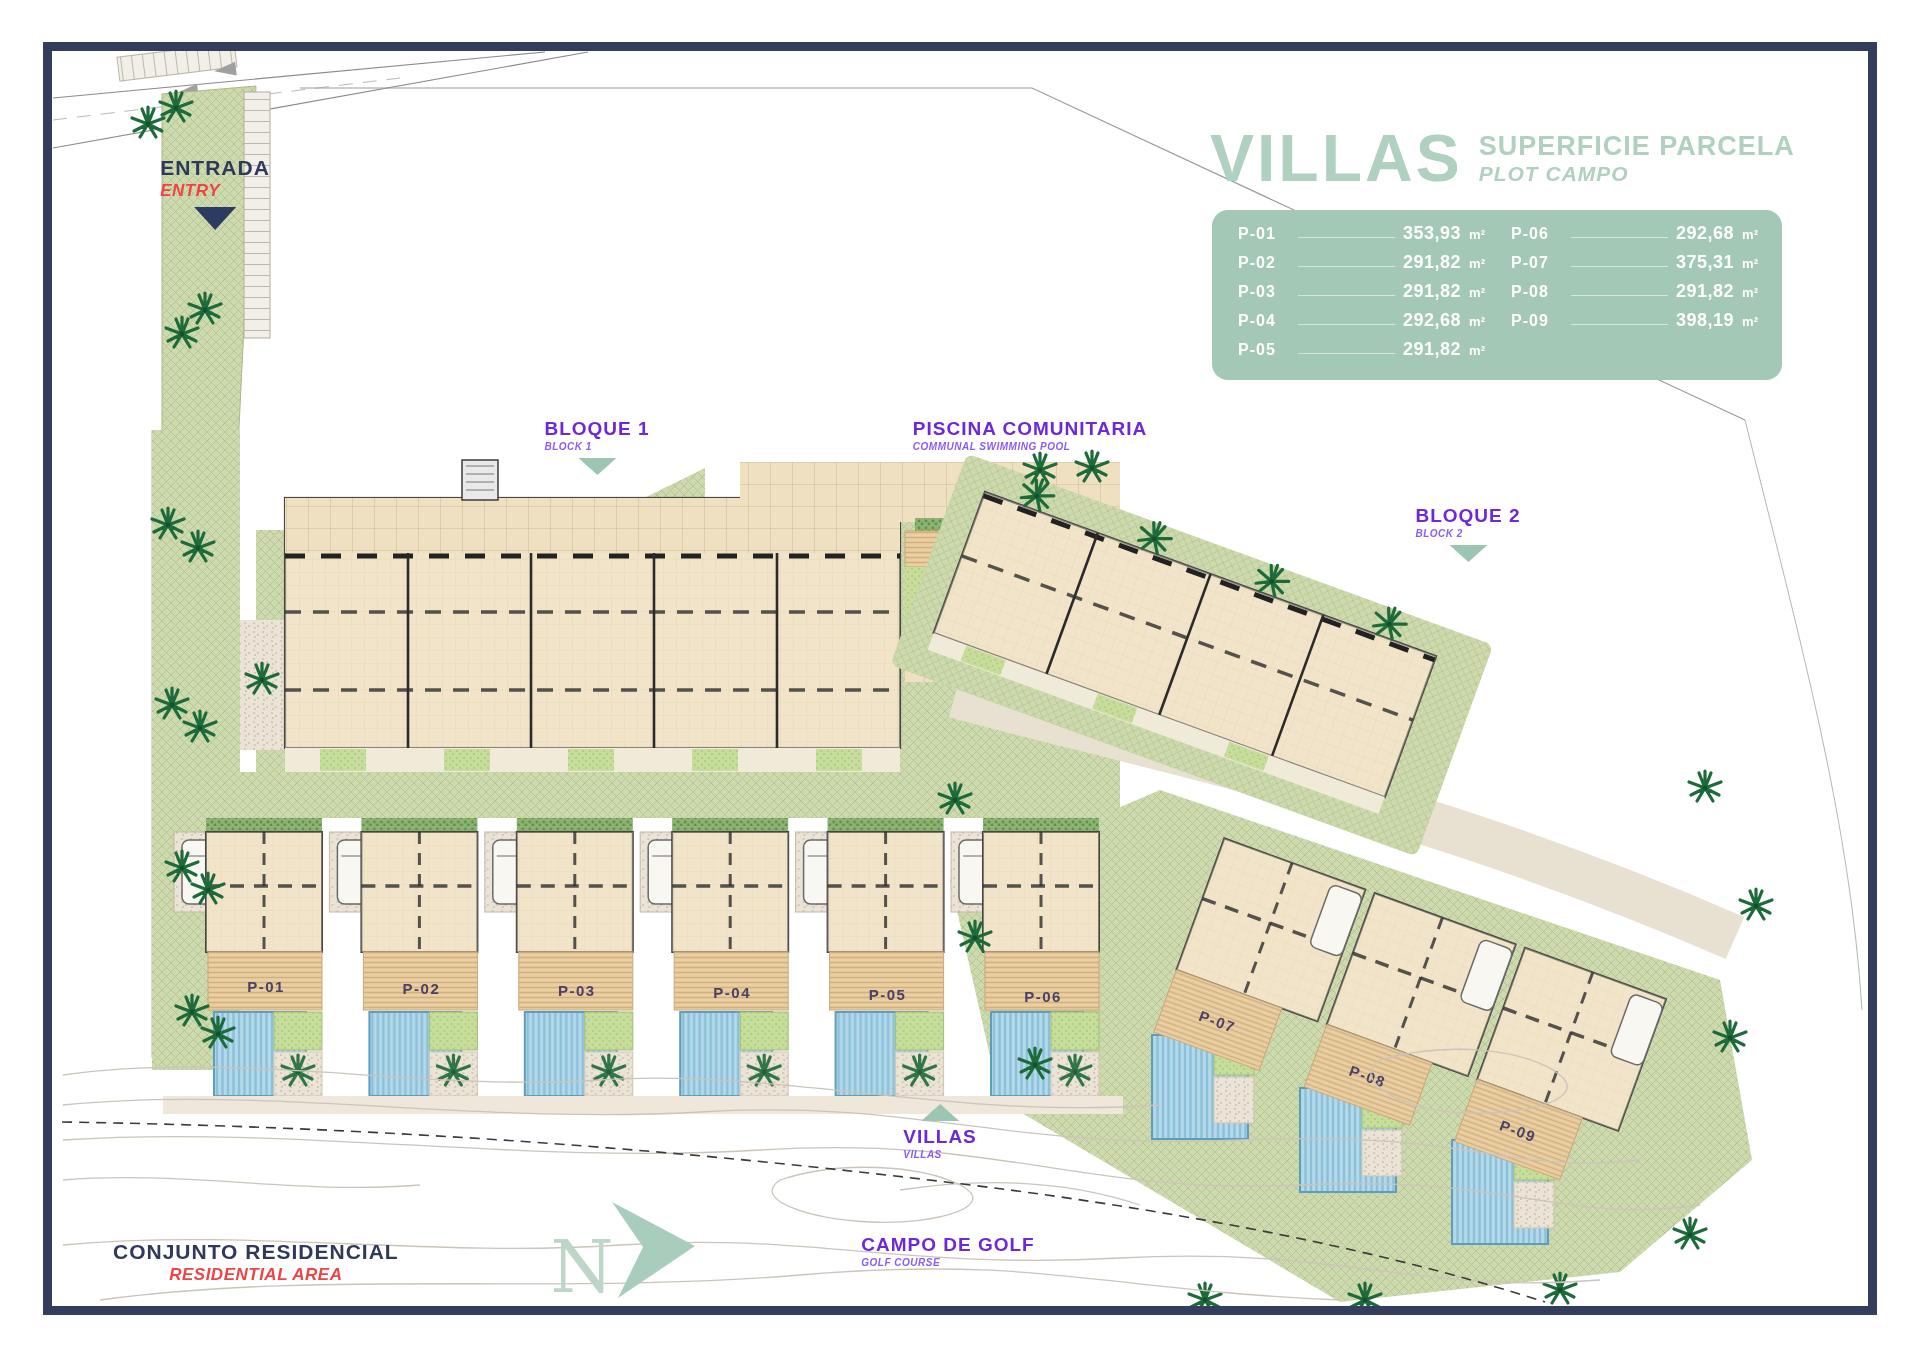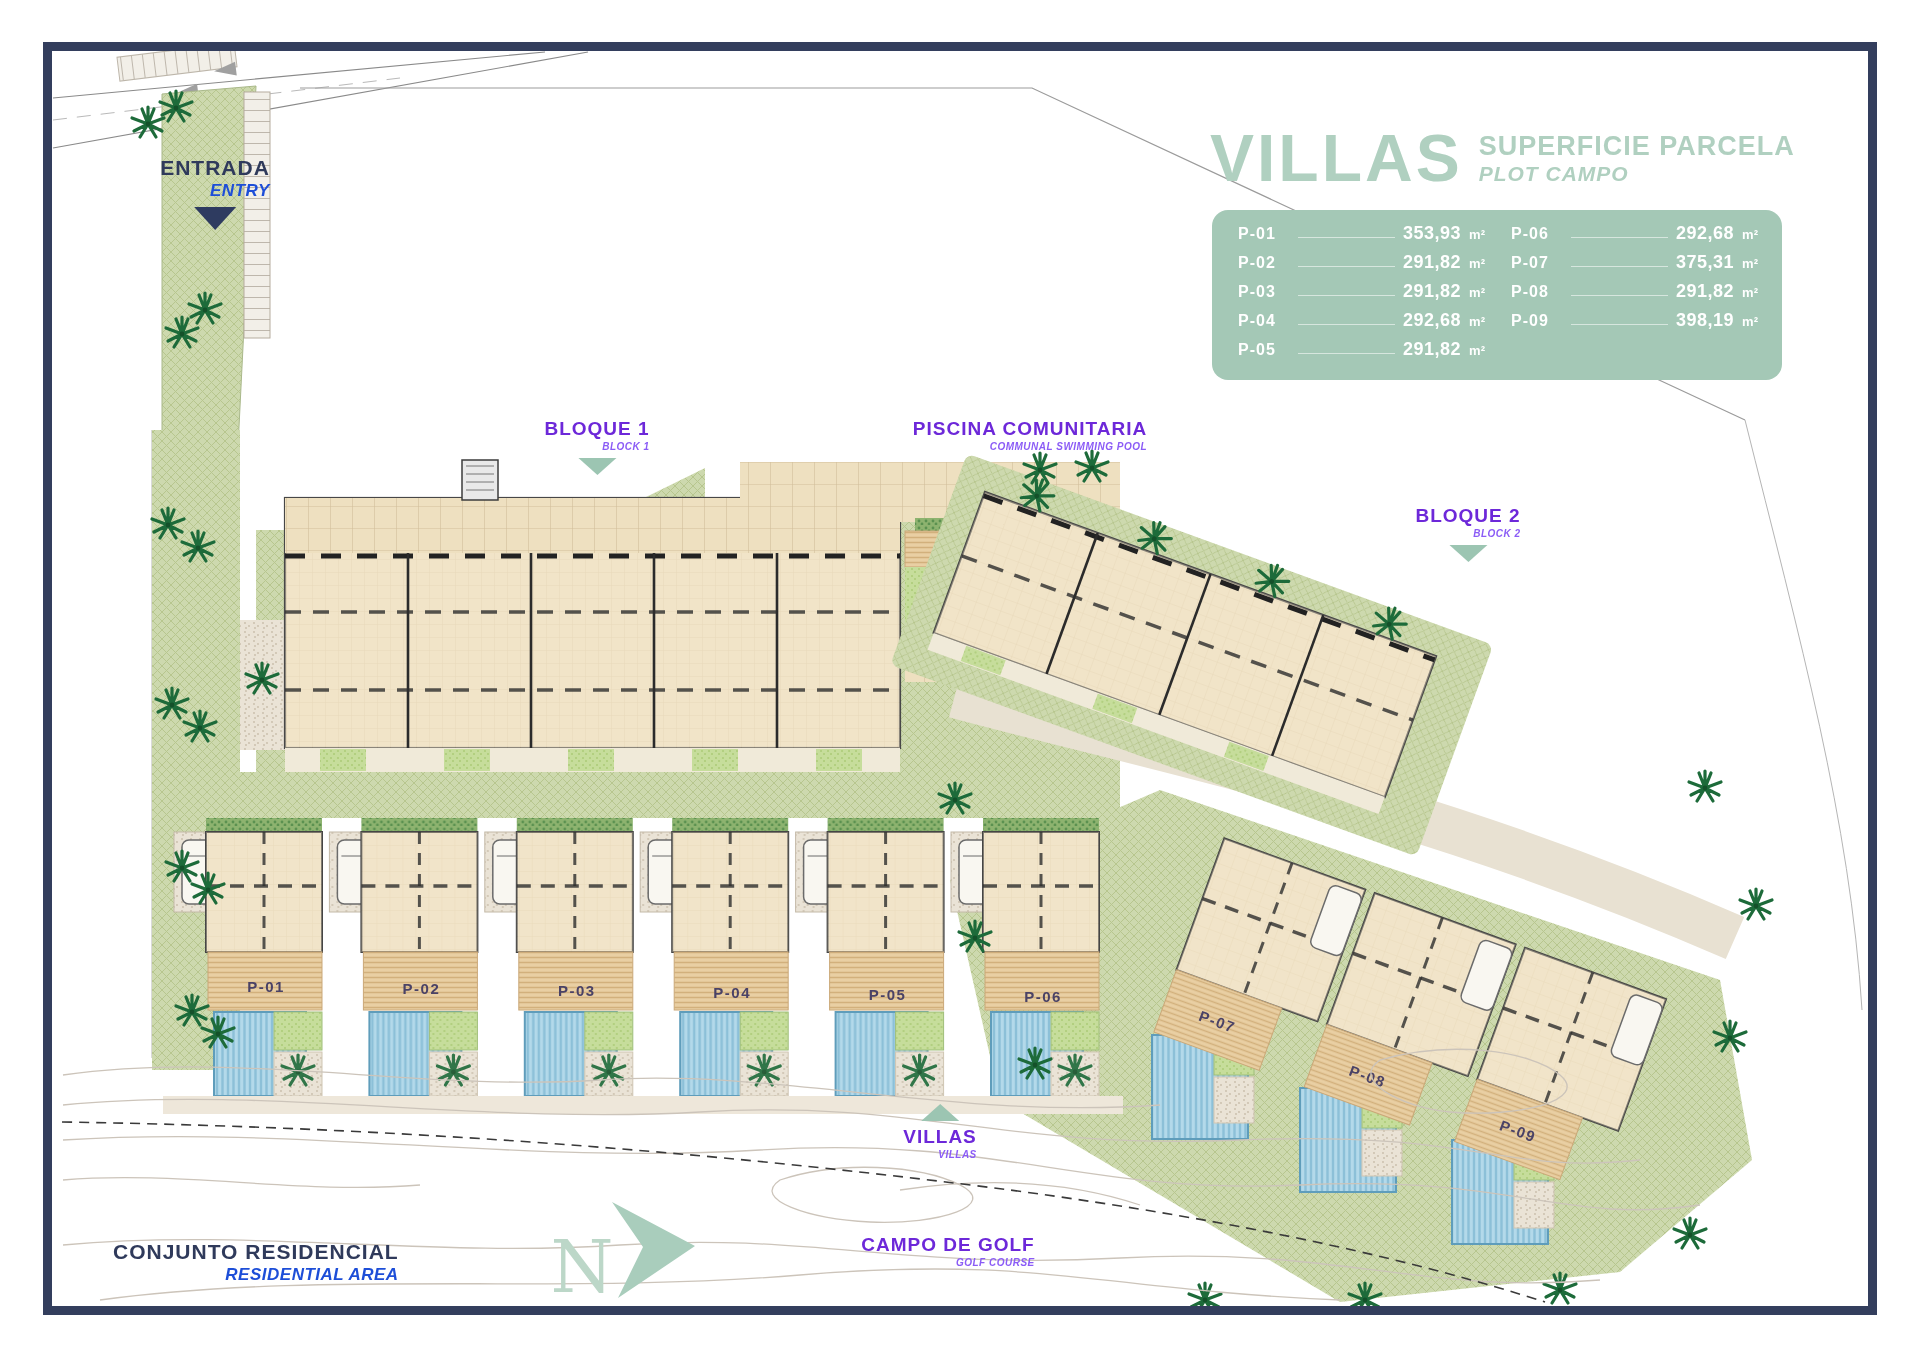--- a/index.html
+++ b/index.html
@@ -3,27 +3,27 @@
 <meta charset="utf-8">
 <style>
   html,body{margin:0;padding:0;background:#ffffff;}
   .page{position:relative;width:1920px;height:1357px;overflow:hidden;background:#ffffff;
         font-family:"Liberation Sans",sans-serif;}
   .frame{position:absolute;left:43px;top:42px;right:43px;bottom:42px;
          border:9px solid #333e5d;pointer-events:none;z-index:40;}
   svg.plan{position:absolute;left:0;top:0;z-index:1;}
 
   
-  .lbl{position:absolute;z-index:30;text-align:right;transform:translateX(-50%);}
+  .lbl{position:absolute;z-index:30;text-align:left;transform:translateX(-50%);}
   .lbl .l1{font-weight:800;letter-spacing:1px;white-space:nowrap;}
   .lbl .l2{font-style:italic;font-weight:700;letter-spacing:.5px;white-space:nowrap;}
   .sage .l1{color:#6d28d9;font-size:19px;}
   .sage .l2{color:#8b5cf6;font-size:10px;margin-top:1px;}
   .navy .l1{color:#2f3a5b;font-size:21px;}
-  .navy .l2{color:#1d4ed8;font-size:17px;margin-top:1px;}
+  .navy .l2{color:#ef4444;font-size:17px;margin-top:1px;}
   .tri{width:0;height:0;margin:6px auto 0;}
   .tri-down-navy{border-left:21px solid transparent;border-right:21px solid transparent;
                  border-top:23px solid #2e3b60;}
   .tri-down-green{border-left:19px solid transparent;border-right:19px solid transparent;
                   border-top:17px solid #9cc5b2;}
   .tri-up-green{border-left:19px solid transparent;border-right:19px solid transparent;
                 border-bottom:17px solid #9cc5b2;margin:0 auto 5px;}
 
   
   .legend-title{position:absolute;left:1210px;top:130px;z-index:30;display:flex;
@@ -402,18 +402,18 @@
   <div class="tri tri-up-green"></div>
   <div class="l1">VILLAS</div>
   <div class="l2">VILLAS</div>
 </div>
 
 <div class="lbl sage" style="left:948px;top:1234px;">
   <div class="l1">CAMPO DE GOLF</div>
   <div class="l2">GOLF COURSE</div>
 </div>
 
-<div class="lbl navy" style="left:262px;top:1240px;text-align:right;transform:none;left:113px;">
+<div class="lbl navy" style="left:262px;top:1240px;text-align:center;transform:none;left:113px;">
   <div class="l1">CONJUNTO RESIDENCIAL</div>
   <div class="l2">RESIDENTIAL AREA</div>
 </div>
 
 </div>
 
 </body></html>

